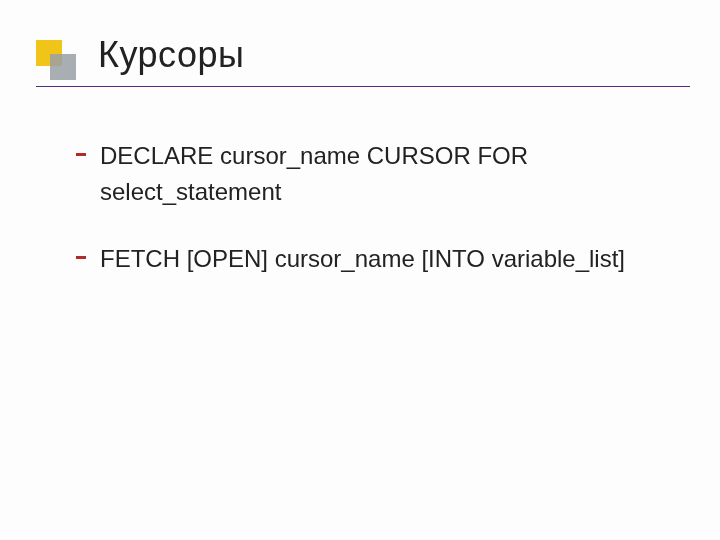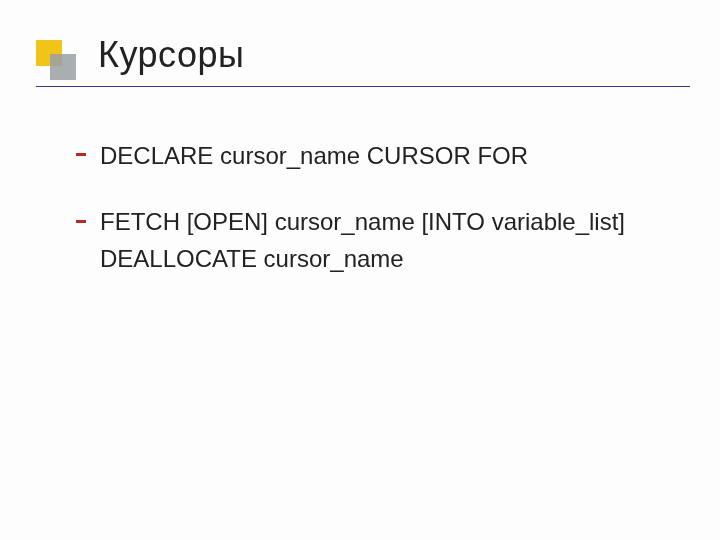--- a/index.html
+++ b/index.html
@@ -102,25 +102,25 @@
     </div>
     <div class="title-text">Курсоры</div>
     <hr class="title-rule">
   </div>
 
   <div class="body">
 
     <div class="bullet-row">
       <span class="bullet-dash"></span>
       <p>DECLARE cursor_name CURSOR FOR</p>
+      <p>select_statement</p>
     </div>
 
     <div class="block-gap"></div>
 
     <div class="bullet-row">
       <span class="bullet-dash"></span>
       <p>FETCH [OPEN] cursor_name [INTO variable_list]</p>
-      <p>DEALLOCATE cursor_name</p>
     </div>
 
   </div>
 
 </div>
 
 </body></html>

